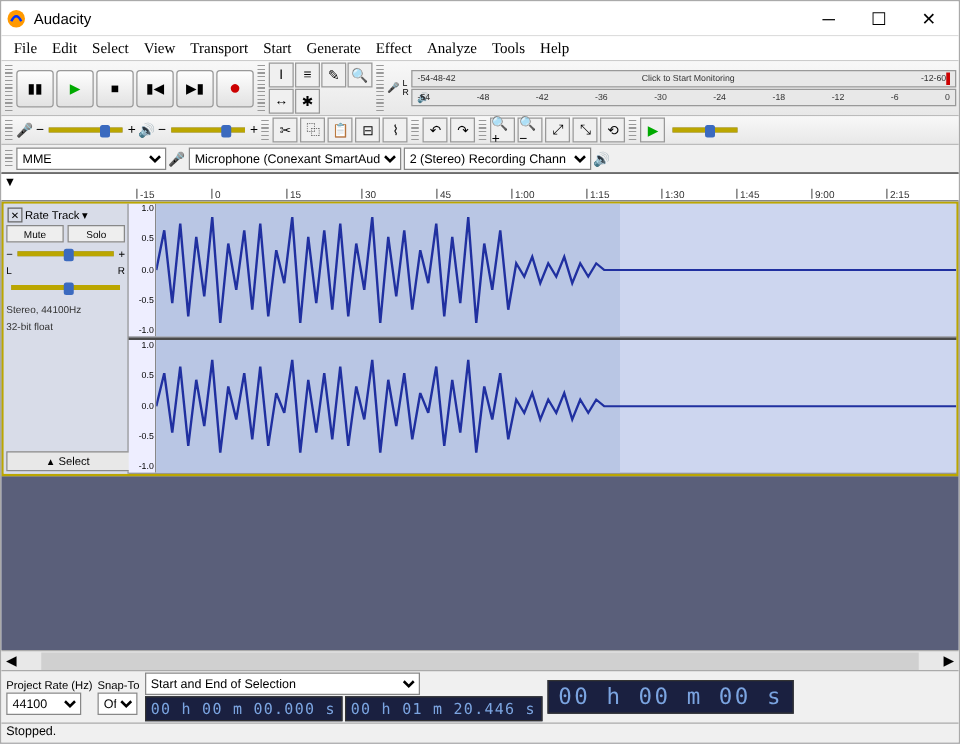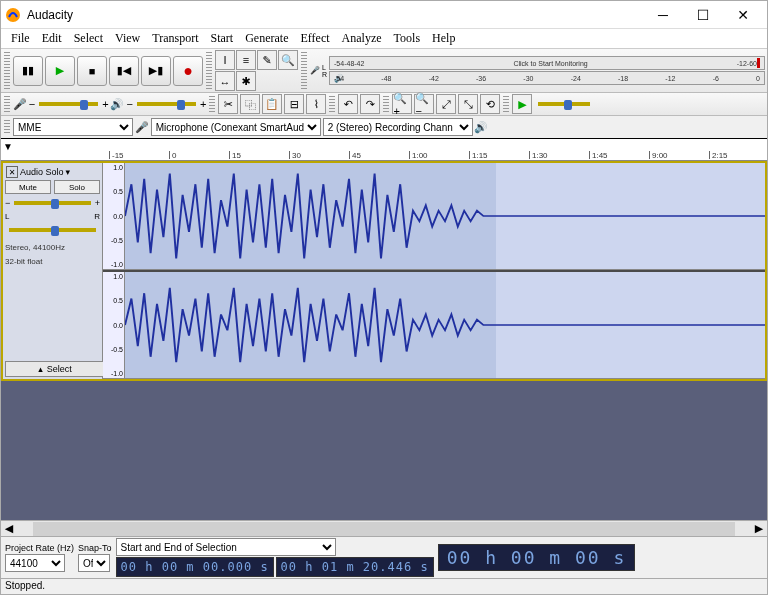--- a/index.html
+++ b/index.html
@@ -217,21 +217,21 @@
   <div class="mark" style="left:588px">1:45</div>
   <div class="mark" style="left:648px">9:00</div>
   <div class="mark" style="left:708px">2:15</div>
 </div>
 
 <div class="trackarea">
   <div class="track">
     <div class="trackpanel">
       <div class="namebox">
         <div class="x">✕</div>
-        <span>Audio Solo</span>
+        <span>Rate Track</span>
         <span>▾</span>
       </div>
       <div class="hdr">
         <button>Mute</button>
         <button>Solo</button>
       </div>
       <div class="slider" style="width:auto">
           <span>−</span>
           <div class="track">
             <div class="thumb" style="left:48%"></div>

